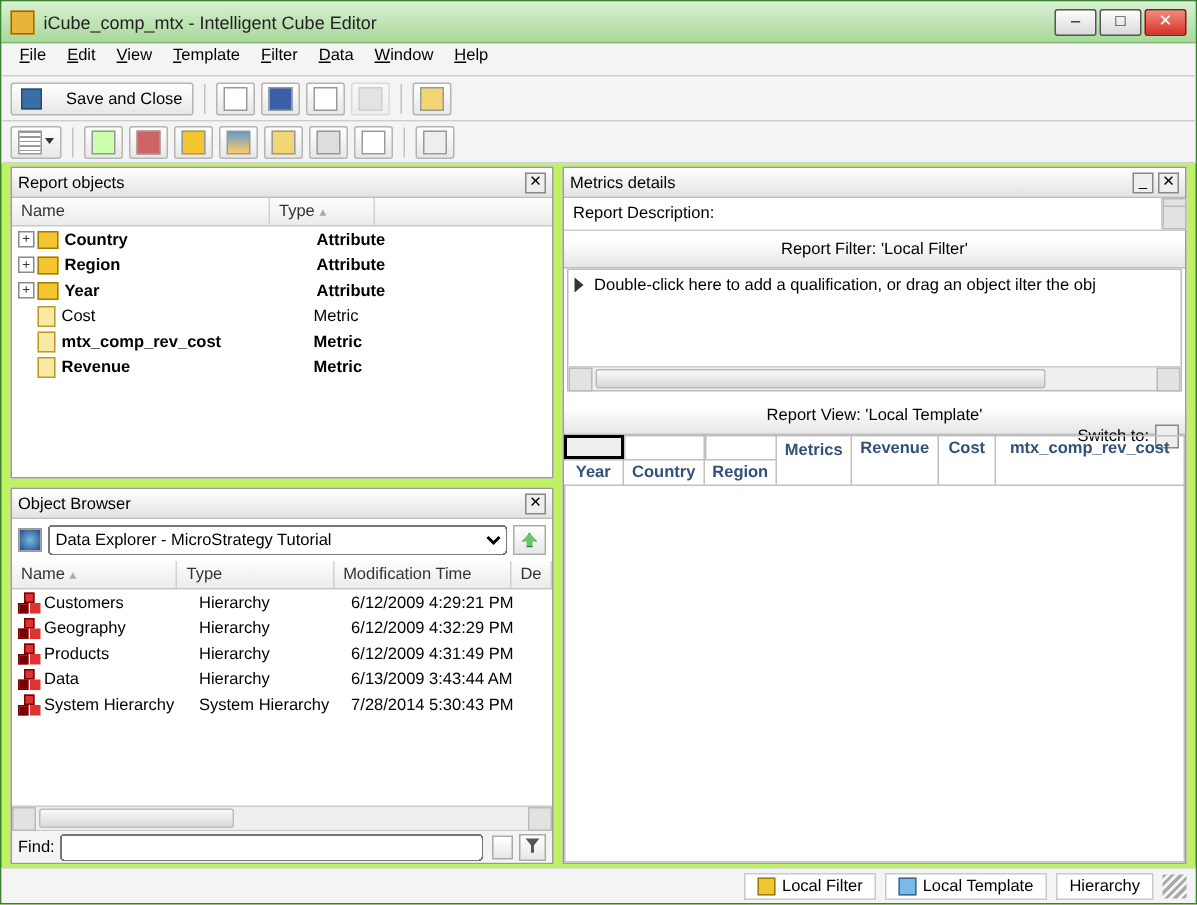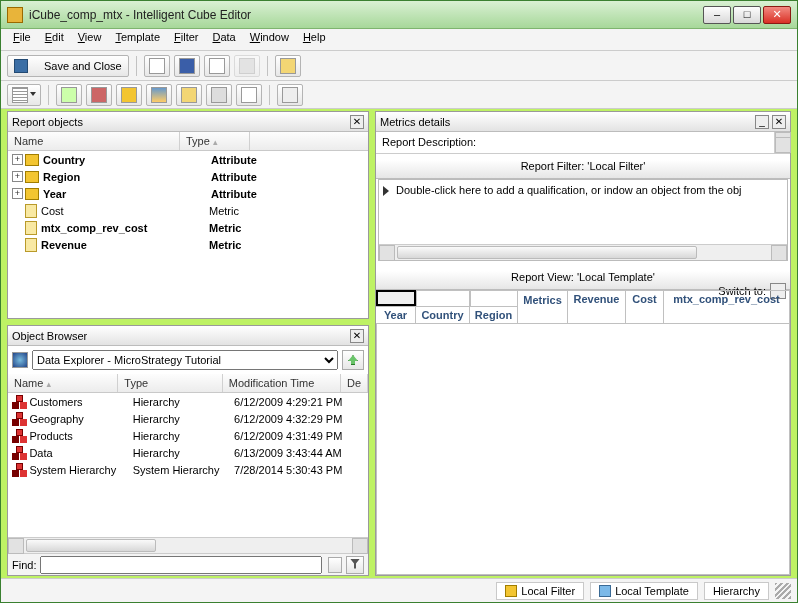--- a/index.html
+++ b/index.html
@@ -297,21 +297,21 @@
         </div>
 
         <div class="sub-header">
           <span class="ph-title">Report Filter: 'Local Filter'</span>
           <span class="ph-btn">_</span>
           <span class="ph-btn">✕</span>
         </div>
         <div style="background:#fff;border:1px solid #bbb;margin:0 2px;height:82px;display:flex;flex-direction:column">
           <div class="rf-body">
             <span class="marker"></span>
-            <span>Double-click here to add a qualification, or indow an object from the obj</span>
+            <span>Double-click here to add a qualification, or drag an object ilter the obj</span>
           </div>
           <div class="hscroll">
             <div class="lar"></div>
             <div class="thumb" style="left:18px;width:300px"></div>
             <div class="rar"></div>
           </div>
         </div>
 
         <div class="sub-header" style="margin-top:10px">
           <span>Report View: 'Local Template'</span>

